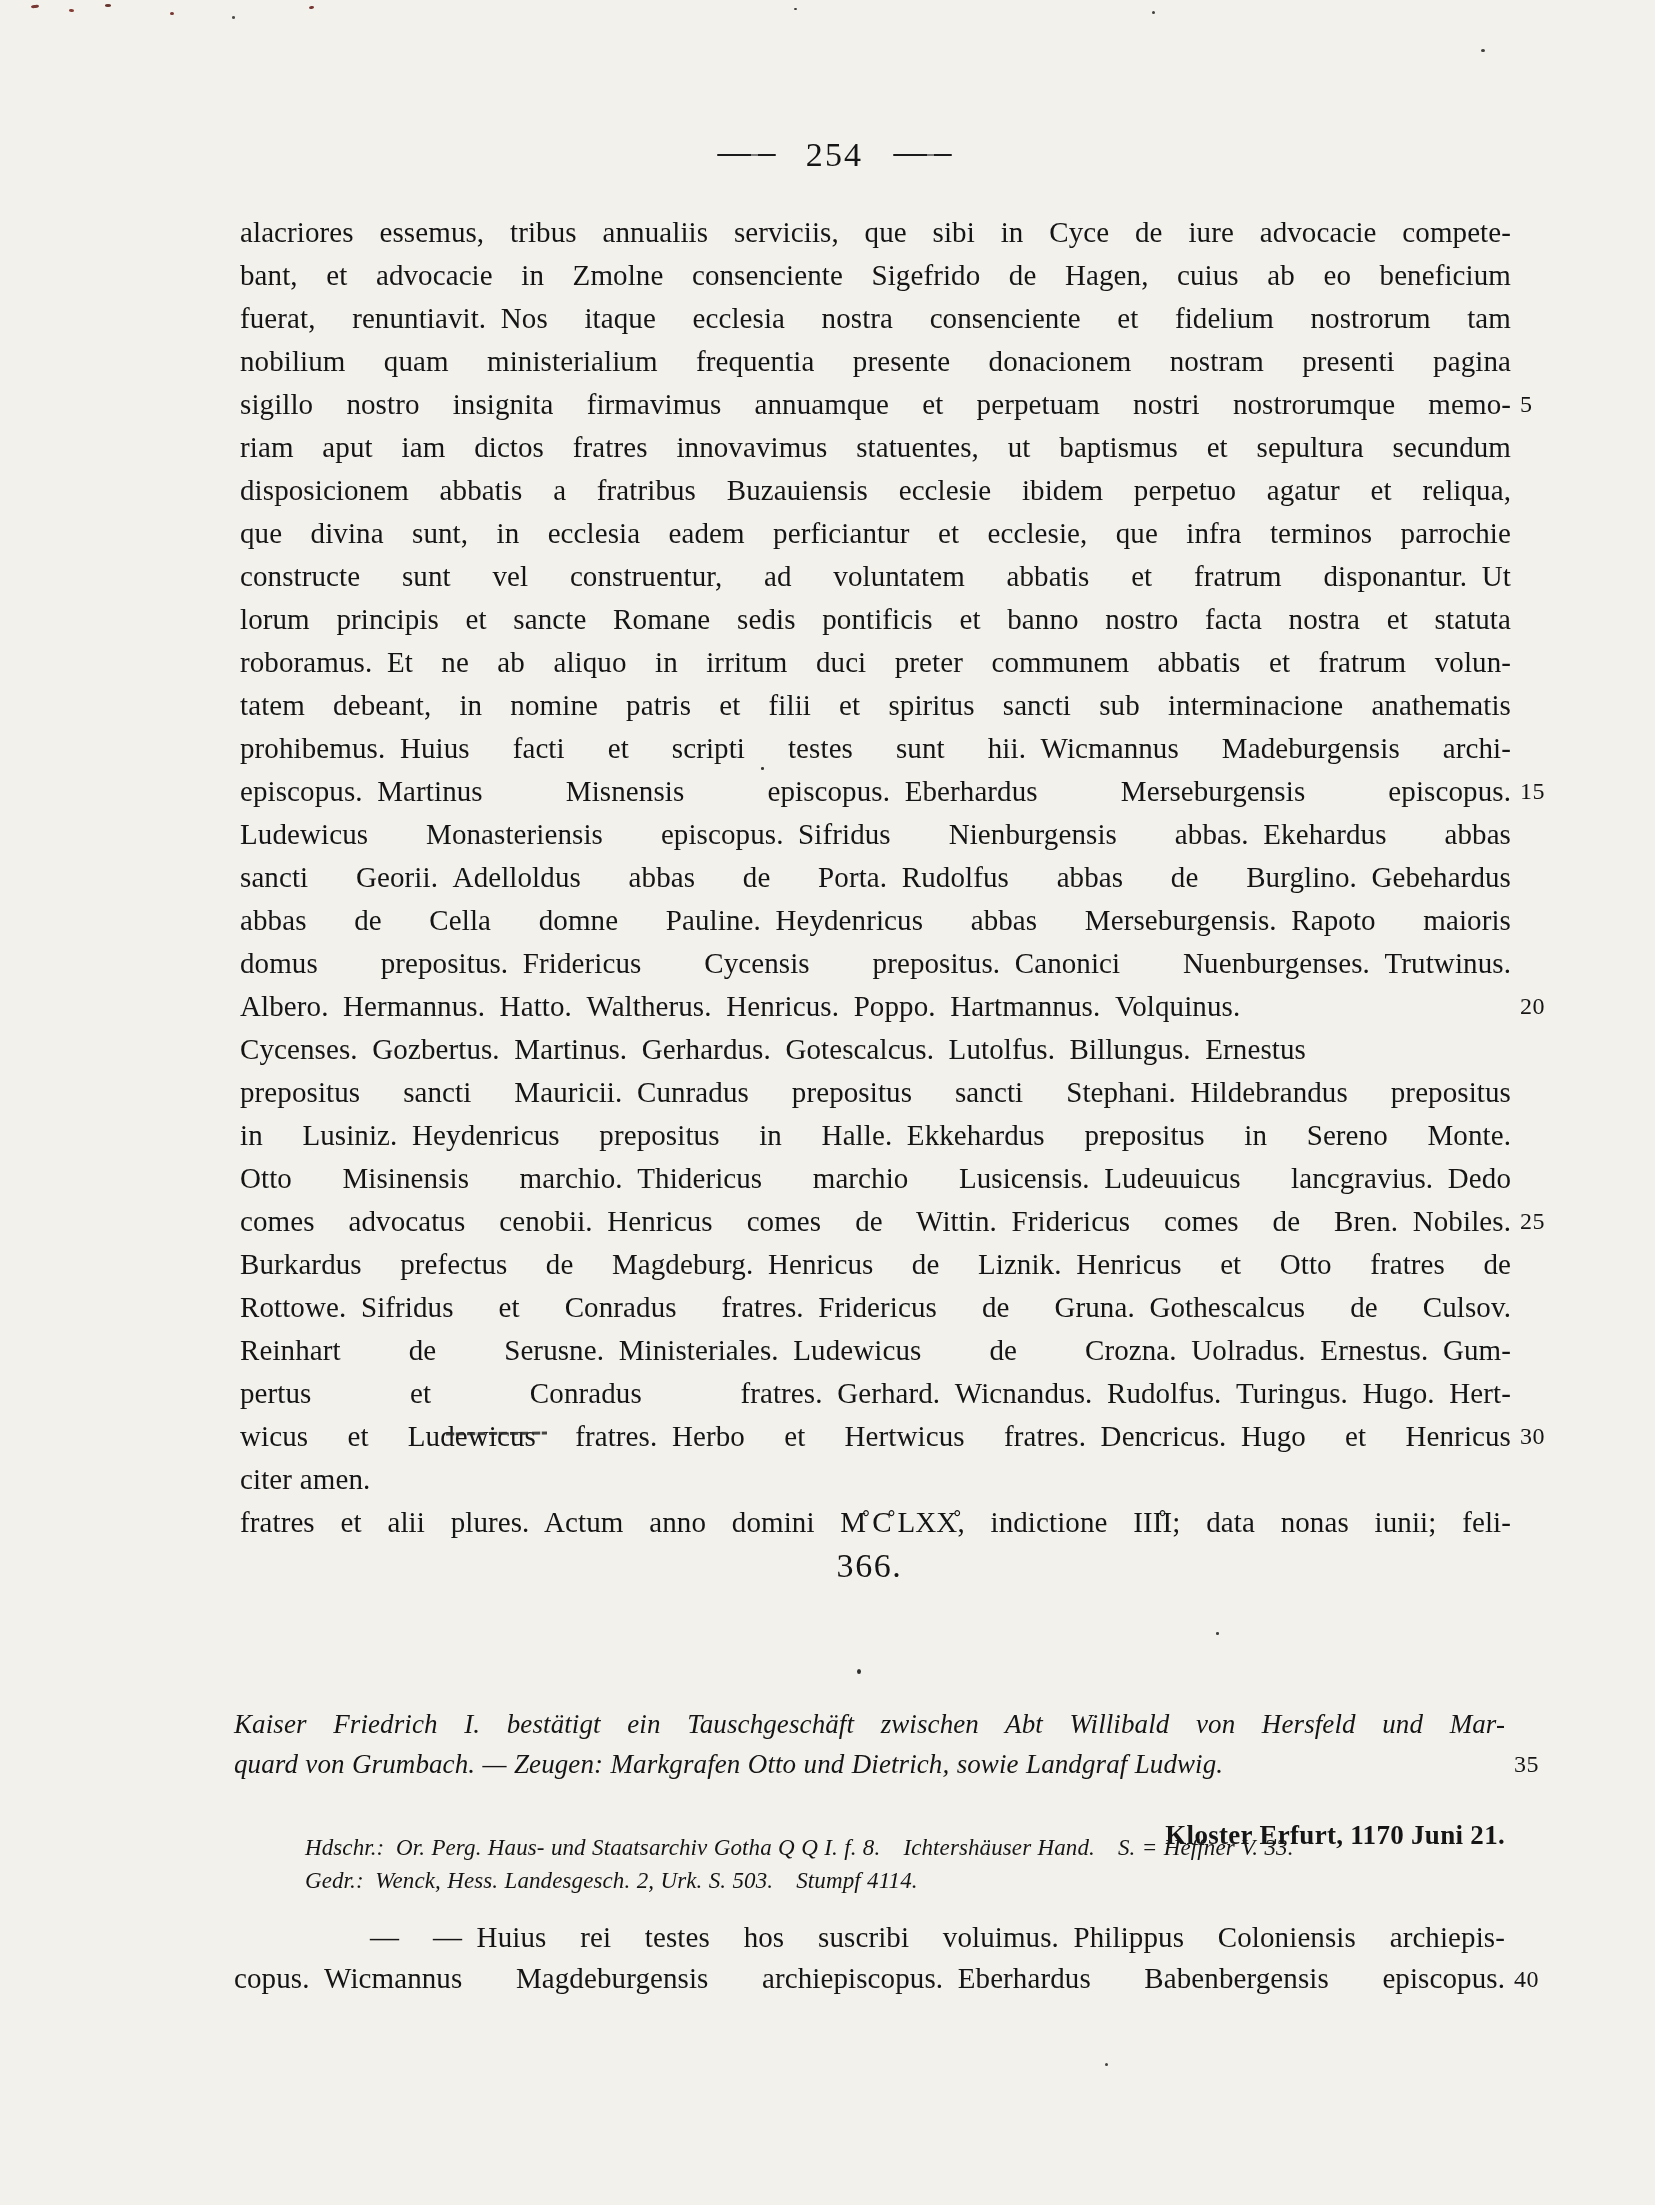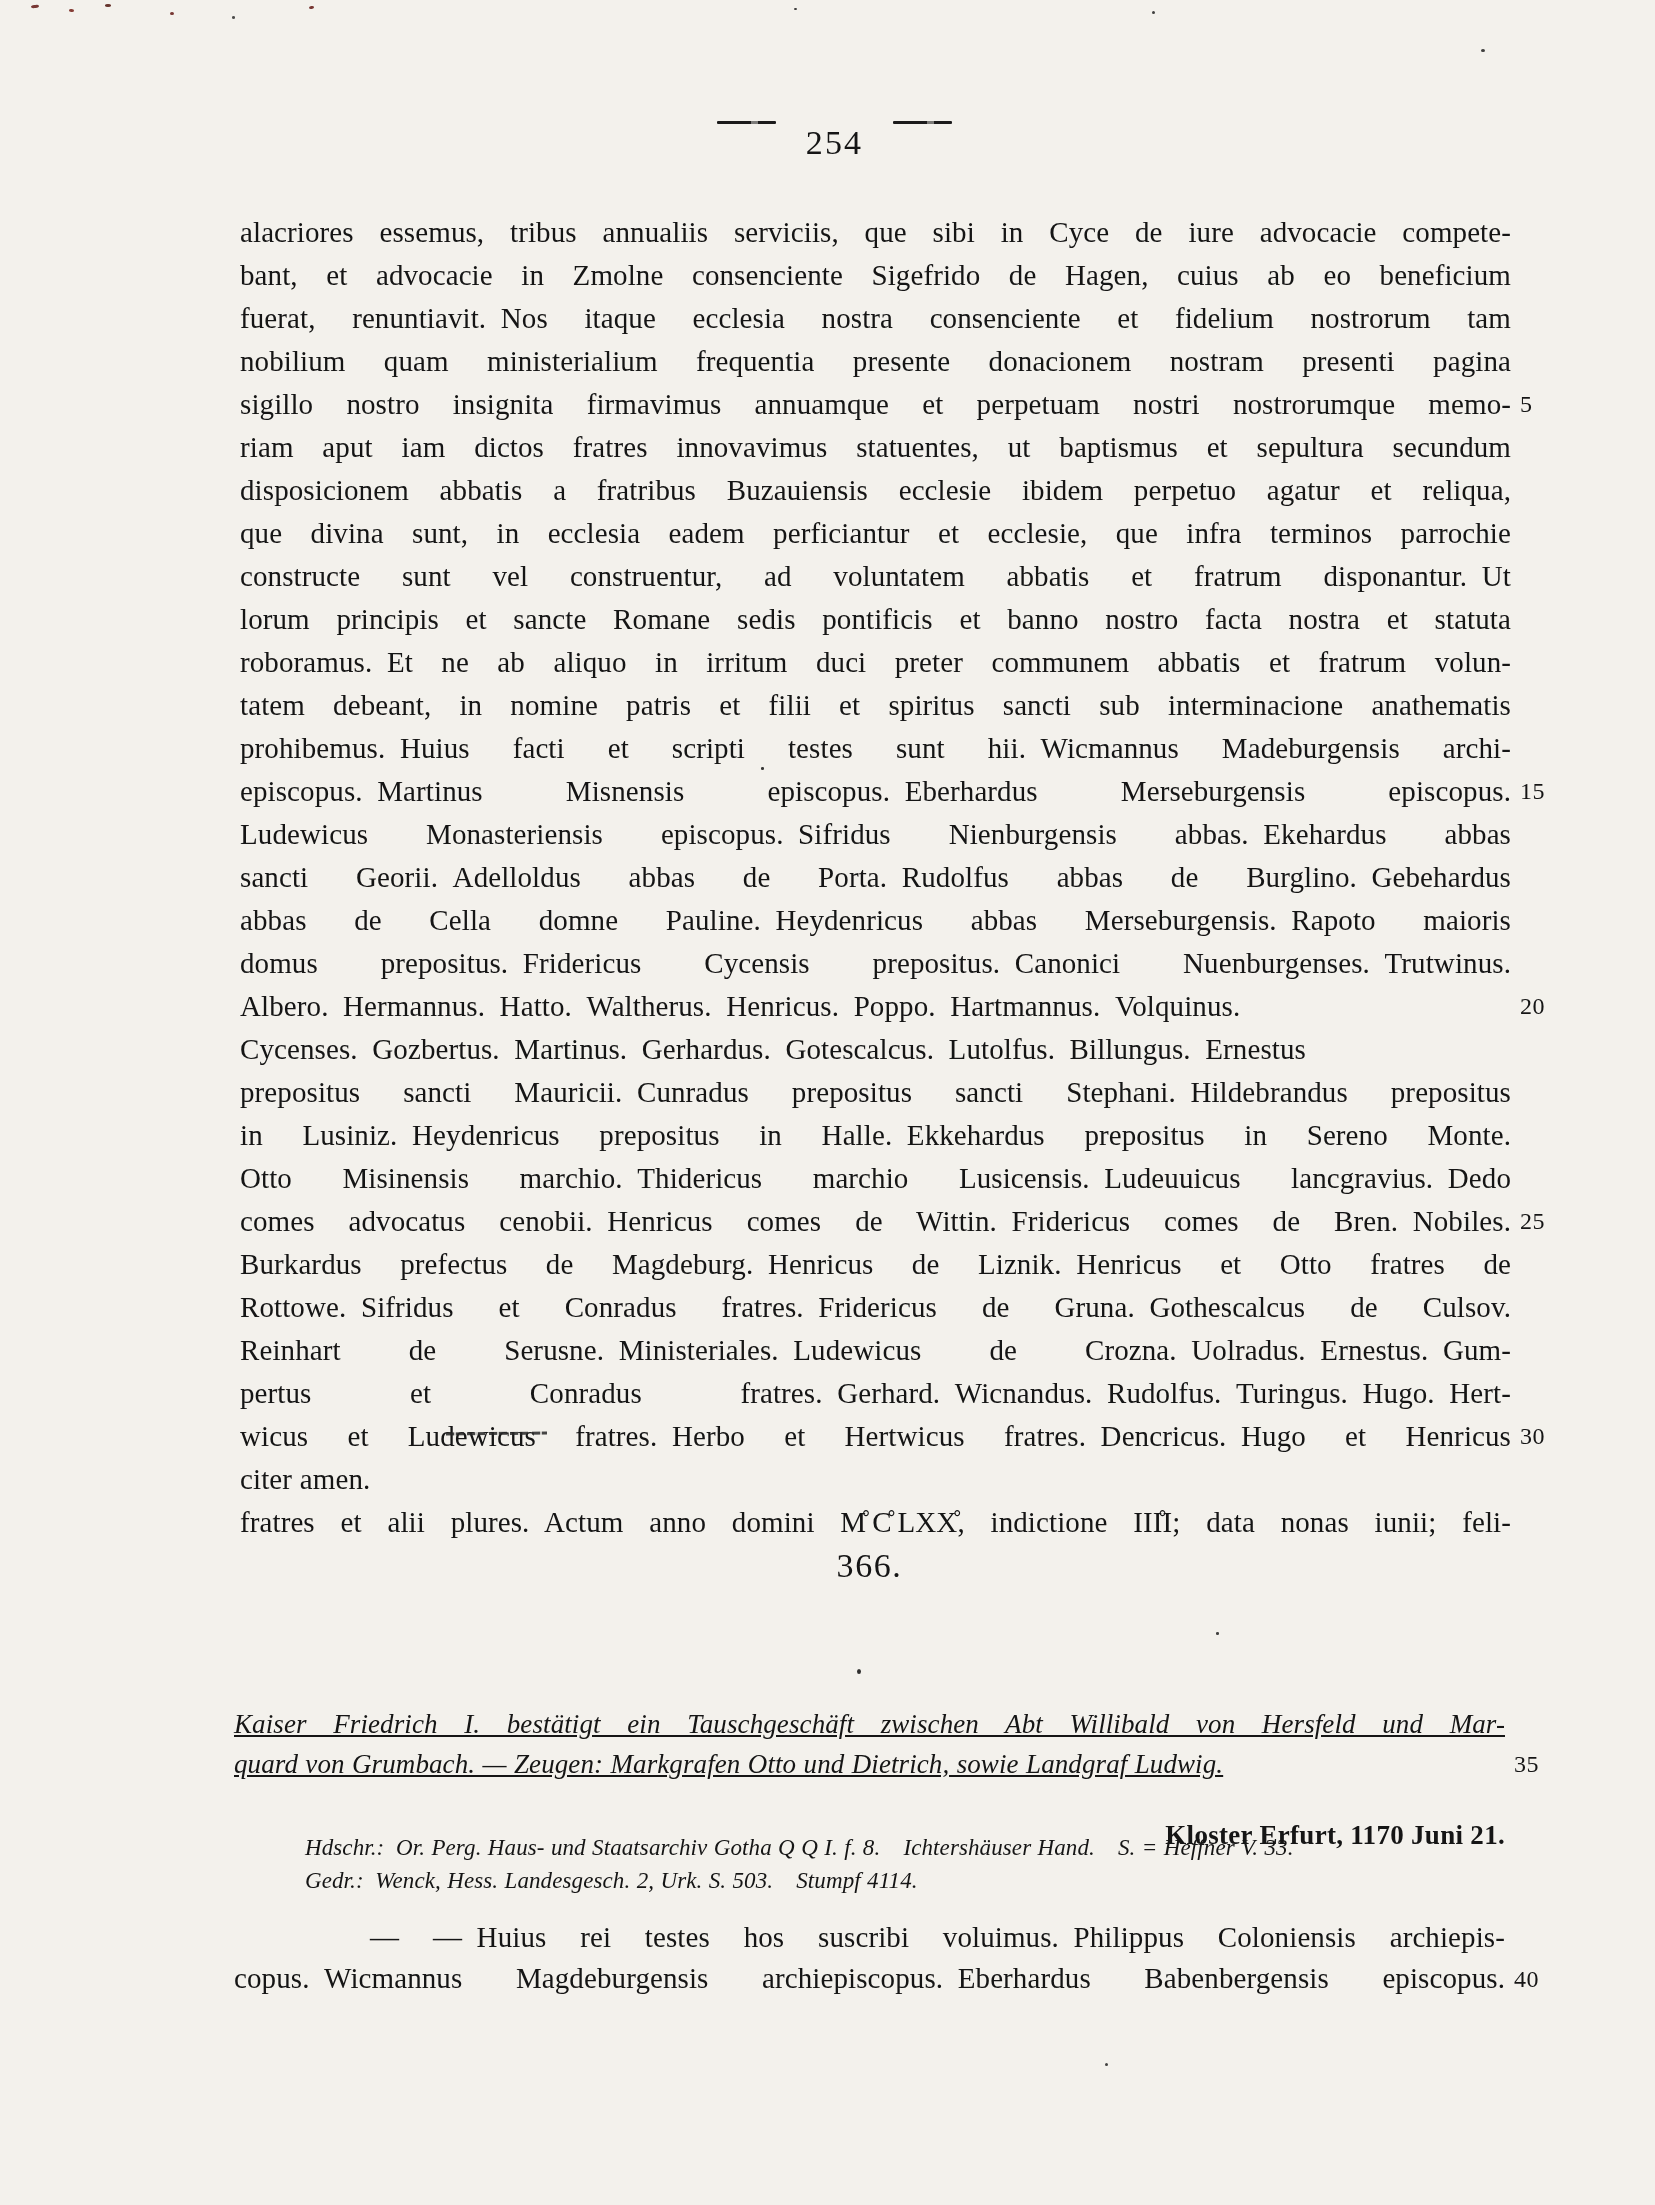--- a/index.html
+++ b/index.html
@@ -5,22 +5,22 @@
   html,body{margin:0;padding:0;}
   body{
     width:1656px;height:2205px;position:relative;overflow:hidden;
     background:#f3f1ec;
     font-family:"Liberation Serif","DejaVu Serif",serif;
     color:#151515;
   }
   .sheet{position:absolute;inset:0;}
   
   .page-header{
-    position:absolute;top:121px;left:234px;width:1271px;height:44px;
-    display:flex;align-items:flex-start;justify-content:center;gap:30px;
+    position:absolute;top:133px;left:234px;width:1271px;height:44px;
+    display:flex;align-items:center;justify-content:center;gap:30px;
     transform:translateX(-35px);
   }
   .rule{
     display:inline-block;width:59px;height:2.7px;border-radius:1.1px;
     background:linear-gradient(90deg,#1b1b1b 0 58%,rgba(27,27,27,.55) 58% 70%,#1b1b1b 70% 100%);
   }
   .page-num{font-size:34px;letter-spacing:2.1px;line-height:44px;}
   
   .text-block{position:absolute;left:240px;top:211px;width:1271px;}
   .line{position:relative;height:43px;line-height:43px;font-size:29px;}
@@ -33,21 +33,21 @@
   .line-num{
     position:absolute;left:1280px;top:0;width:59px;
     font-size:24px;line-height:43px;text-align:left;letter-spacing:0.5px;
   }
   
   .entry-heading{
     position:absolute;top:1544px;left:234px;width:1271px;height:44px;
     text-align:center;font-weight:normal;font-size:34px;line-height:44px;letter-spacing:1.6px;
   }
   .summary-block{position:absolute;top:1704px;left:234px;width:1271px;}
-  .summary-block .line{height:40px;line-height:40px;font-size:27px;font-style:italic;text-decoration:underline;}
+  .summary-block .line{height:40px;line-height:40px;font-size:27px;font-style:italic;}
   .summary-block .line-num{font-style:normal;line-height:40px;}
   .dateline{
     position:absolute;top:1815px;left:234px;width:1271px;height:40px;
     text-align:right;font-weight:bold;font-size:27px;line-height:40px;letter-spacing:0.3px;
   }
   .sources-block{position:absolute;top:1831px;left:305px;width:1259px;}
   .sources-block .line{height:33px;line-height:33px;font-size:23px;font-style:italic;}
   .body-block{position:absolute;top:1917px;left:234px;width:1271px;}
   .body-block .line{height:41px;line-height:41px;}
   

